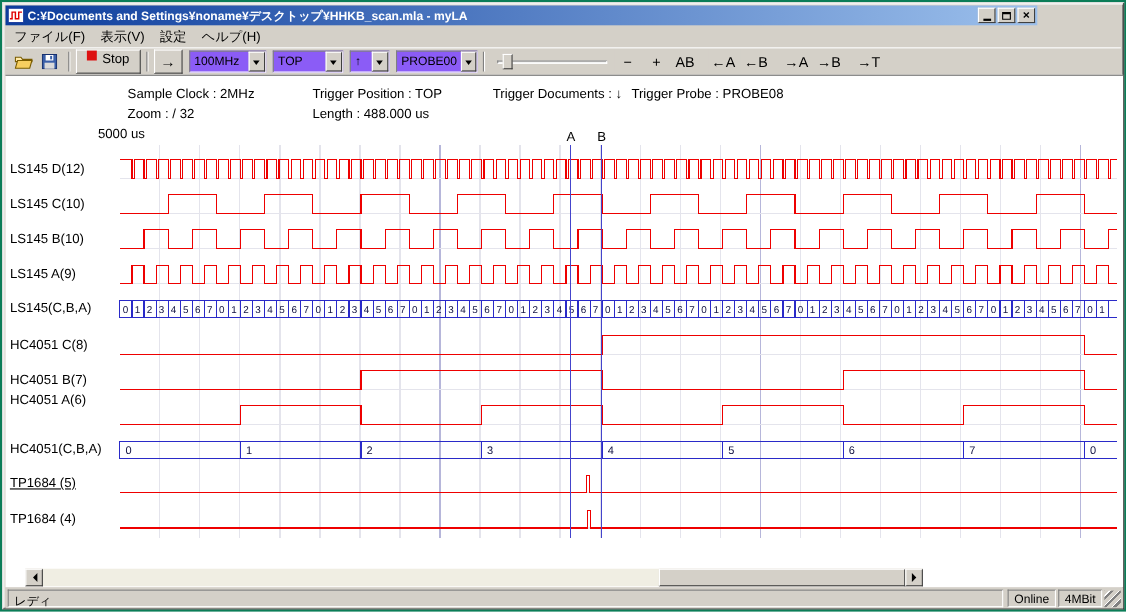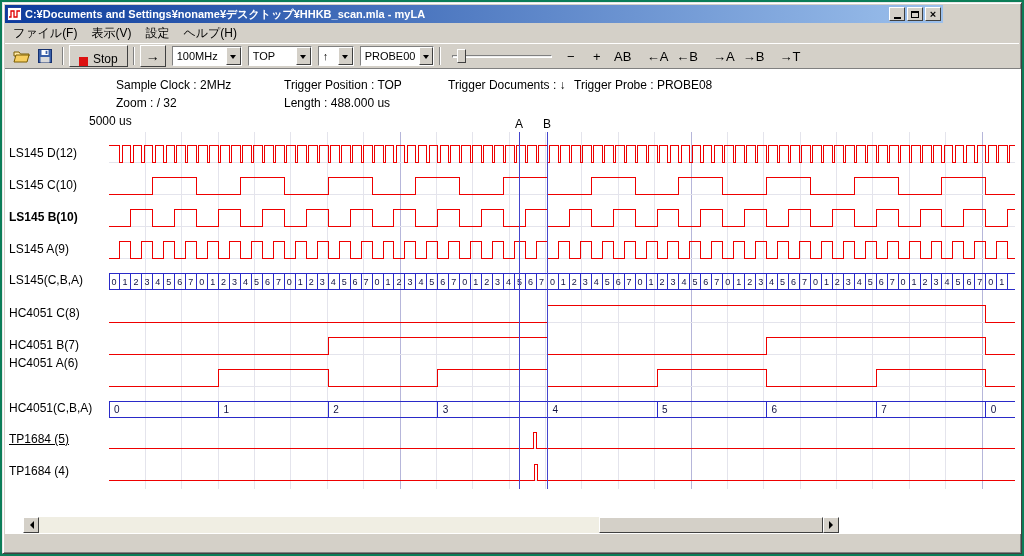--- a/index.html
+++ b/index.html
@@ -17,26 +17,26 @@
   .glyph-min{display:block;width:7px;height:2px;background:#000;margin-top:7px}
   .glyph-max{display:block;width:8px;height:7px;border:1px solid #000;border-top-width:2px}
   
   .menubar{position:absolute;left:2px;top:21px;width:1014px;height:19px;display:flex;align-items:center;font-size:12px;color:#000;padding-left:1px}
   .menu-item{padding:2px 7px;white-space:nowrap}
   
   .toolbar{position:absolute;left:2px;top:40px;width:1014px;height:26px;display:flex;align-items:center;
            border-top:1px solid #fff;border-bottom:1px solid #999;padding-left:4px;font-size:12px;color:#000}
   .tb-icon-btn{width:24px;height:22px;display:flex;align-items:center;justify-content:center;border:1px solid #d4d0c8}
   .sep{width:2px;height:18px;border-left:1px solid #808080;border-right:1px solid #fff;margin:0 5px;flex:0 0 auto}
-  .stop-btn{height:22px;display:flex;align-items:flex-end;gap:5px;padding:0 9px;background:#d4d0c8;
+  .stop-btn{height:22px;display:flex;align-items:flex-start;gap:5px;padding:0 9px;background:#d4d0c8;
             border:1px solid;border-color:#fff #404040 #404040 #fff}
   .stop-sq{width:9px;height:9px;background:#dd1111;display:inline-block}
   .run-btn{width:26px;height:22px;display:flex;align-items:center;justify-content:center;font-weight:bold;
            background:#d4d0c8;border:1px solid;border-color:#fff #404040 #404040 #fff;font-size:14px}
-  .combo{height:20px;display:flex;margin-left:6px;border:1px solid;border-color:#808080 #fff #fff #808080;background:#ffffff}
+  .combo{height:20px;display:flex;margin-left:6px;border:1px solid;border-color:#808080 #fff #fff #808080;background:#8b5cf6}
   .combo-val{font-size:11px;padding:3px 4px 0 4px;white-space:nowrap;color:#000}
   .combo-arrow{width:15px;background:#d4d0c8;border:1px solid;border-color:#fff #404040 #404040 #fff;
                display:flex;align-items:center;justify-content:center;margin-left:auto}
   .combo-arrow::after{content:'';border:3px solid transparent;border-top:4px solid #000;margin-top:4px}
   .c-rate{width:70px}.c-trg{width:64px}.c-edge{width:36px}.c-probe{width:74px}
   .slider{width:104px;height:20px;position:relative;margin:0 4px;flex:0 0 auto}
   .slider-track{position:absolute;left:2px;right:2px;top:9px;height:3px;background:#efefef;
                 border:1px solid;border-color:#808080 #fff #fff #808080}
   .slider-thumb{position:absolute;left:7px;top:3px;width:9px;height:14px;background:#d4d0c8;
                 border:1px solid;border-color:#fff #404040 #404040 #fff}
@@ -400,21 +400,21 @@
         <path d="M108,446H532V430H535V446H1014" fill="none" stroke="#ee0000" stroke-width="1" shape-rendering="crispEdges"></path>
         <path d="M108,478H533V462H536V478H1014" fill="none" stroke="#ee0000" stroke-width="1" shape-rendering="crispEdges"></path>
         <line x1="518" y1="130" x2="518" y2="487" stroke="#4444cc" stroke-width="1" shape-rendering="crispEdges"></line>
         <text x="518" y="126" font-size="12" fill="#000" font-family="&quot;Liberation Sans&quot;,sans-serif" text-anchor="middle">A</text>
         <line x1="546" y1="130" x2="546" y2="487" stroke="#4444cc" stroke-width="1" shape-rendering="crispEdges"></line>
         <text x="546" y="126" font-size="12" fill="#000" font-family="&quot;Liberation Sans&quot;,sans-serif" text-anchor="middle">B</text>
       </svg>
     <div id="signal-labels">
         <div class="sig-label" style="top: 76.5px;">LS145 D(12)</div>
         <div class="sig-label" style="top: 108.5px;">LS145 C(10)</div>
-        <div class="sig-label" style="top: 140.5px; font-weight: bold;">LS145 B(10)</div>
+        <div class="sig-label" style="top: 140.5px;">LS145 B(10)</div>
         <div class="sig-label" style="top: 172.5px;">LS145 A(9)</div>
         <div class="sig-label" style="top: 204px;">LS145(C,B,A)</div>
         <div class="sig-label" style="top: 236.5px;">HC4051 C(8)</div>
         <div class="sig-label" style="top: 268.5px;">HC4051 B(7)</div>
         <div class="sig-label" style="top: 287px;">HC4051 A(6)</div>
         <div class="sig-label" style="top: 332px;">HC4051(C,B,A)</div>
         <div class="sig-label" style="top: 363px; text-decoration: underline;">TP1684 (5)</div>
         <div class="sig-label" style="top: 395px;">TP1684 (4)</div>
       </div>
 
@@ -422,14 +422,20 @@
       <span class="sb-btn sb-left">
           <span class="tri-l"></span>
         </span>
       <span class="sb-thumb"></span>
       <span class="sb-btn sb-right">
           <span class="tri-r"></span>
         </span>
     </div>
   </div>
 
+  <div class="statusbar">
+    <span class="sb-field sb-ready">レディ</span>
+    <span class="sb-field sb-online">Online</span>
+    <span class="sb-field sb-mem">4MBit</span>
+    <span class="grip"></span>
+  </div>
 
 </div>
 
 </body></html>

